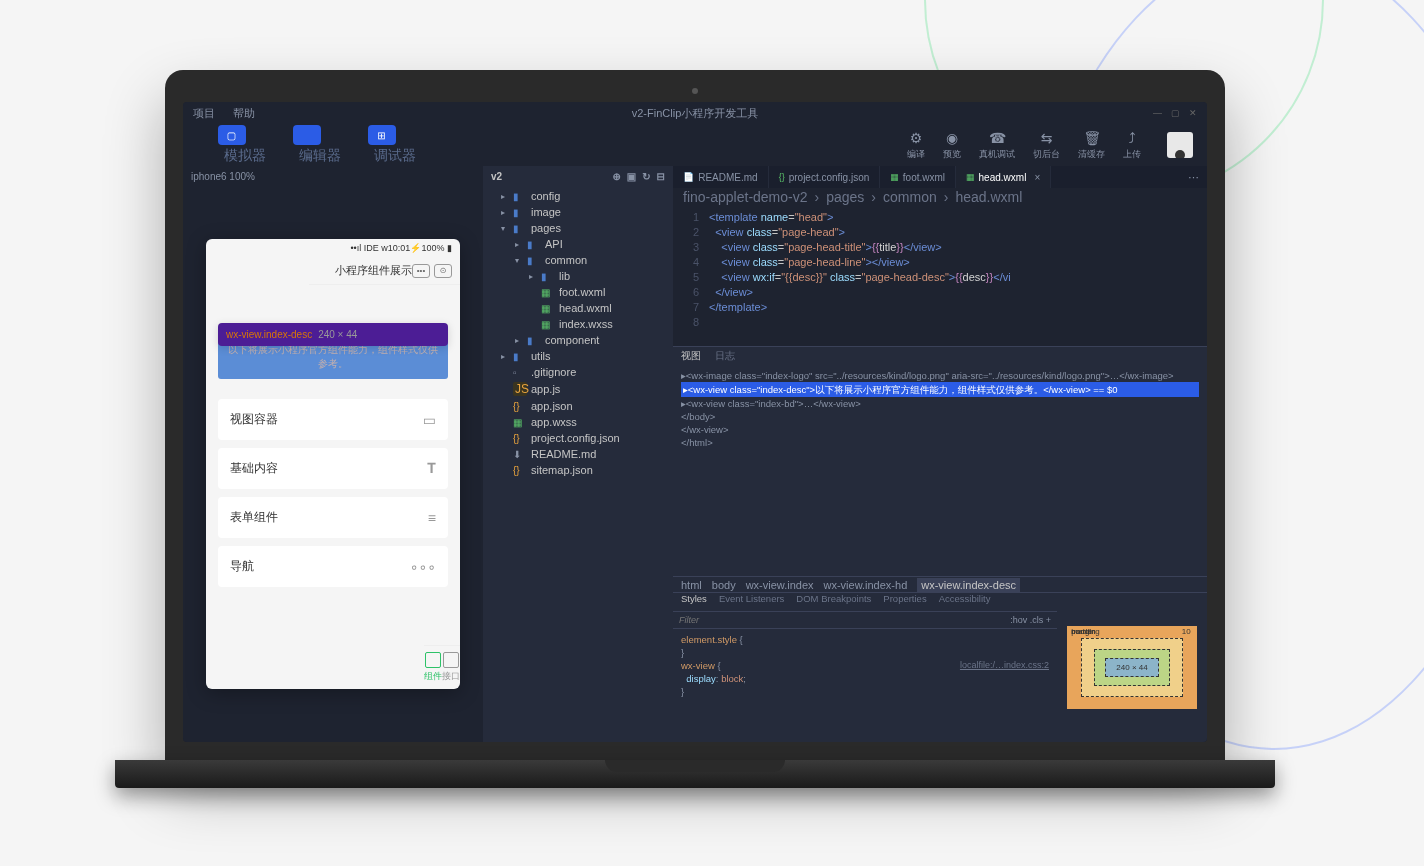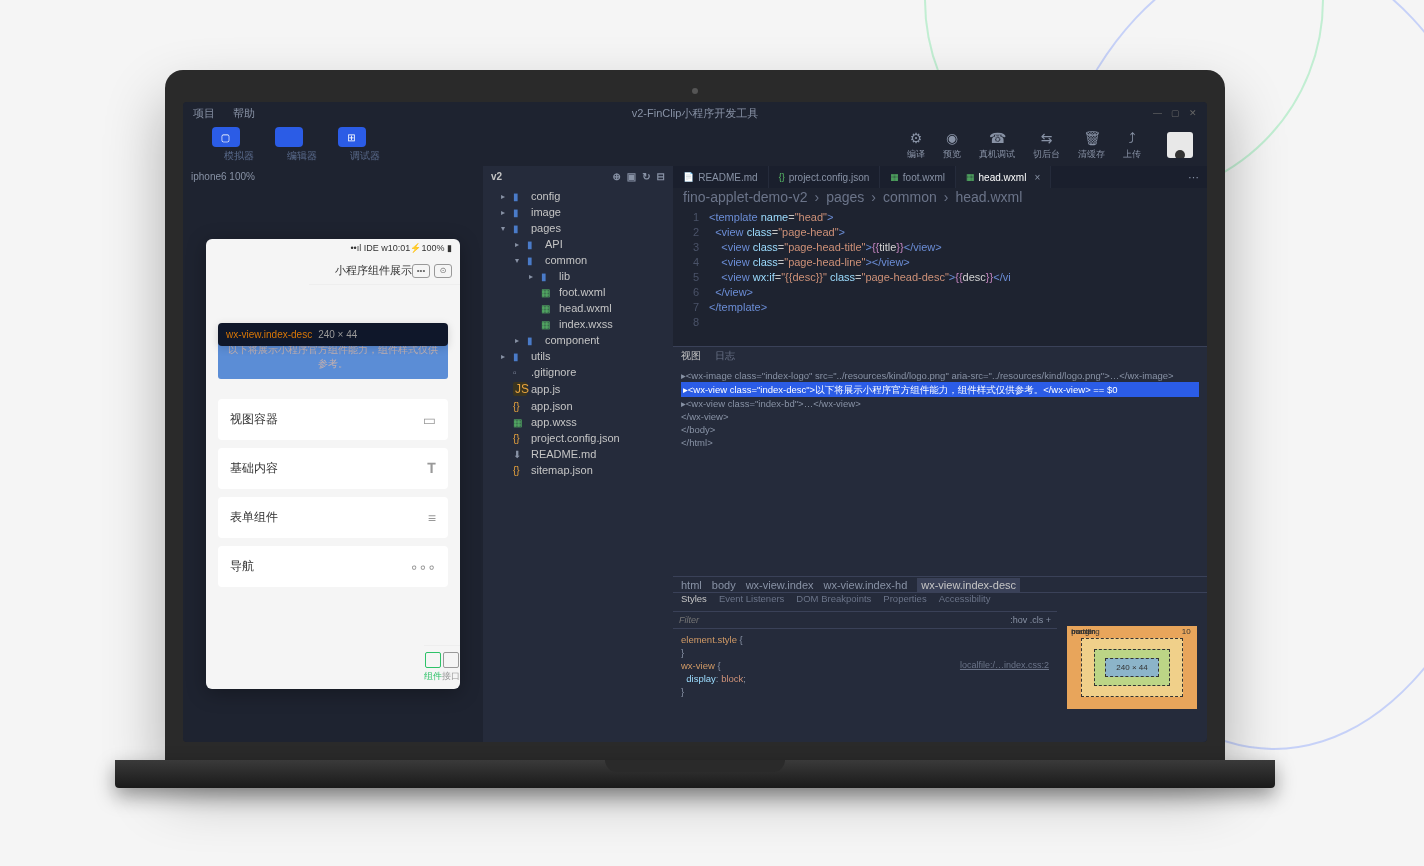--- a/index.html
+++ b/index.html
@@ -24,21 +24,21 @@
 .menubar-item { margin-right: 18px; color: #8892a5; font-size: 11px; cursor: pointer; }
 .menubar-title { position: absolute; left: 50%; transform: translateX(-50%); color: #8892a5; font-size: 11px; }
 .window-controls { position: absolute; right: 8px; display: flex; gap: 8px; }
 .window-controls span { width: 10px; height: 10px; color: #666; font-size: 9px; cursor: pointer; }
 
 
 .toolbar { height: 42px; display: flex; align-items: center; padding: 0 14px; background: #1e2330; }
 .mode-tabs { display: flex; gap: 6px; }
 .mode-tab { display: flex; flex-direction: column; align-items: center; gap: 2px; }
 .mode-tab-btn { width: 28px; height: 20px; background: #2b5ce6; border-radius: 4px; display: flex; align-items: center; justify-content: center; font-size: 10px; color: #fff; }
-.mode-tab-lbl { font-size: 10px; color: #5a6b8c; padding-left: 27px; }
+.mode-tab-lbl { font-size: 14px; color: #5a6b8c; padding-left: 27px; }
 .toolbar-right { margin-left: auto; display: flex; gap: 18px; align-items: center; }
 .toolbar-action { display: flex; flex-direction: column; align-items: center; gap: 2px; cursor: pointer; }
 .toolbar-action-icon { width: 16px; height: 16px; color: #8892a5; font-size: 14px; text-align: center; }
 .toolbar-action-lbl { font-size: 9px; color: #8892a5; }
 .avatar { width: 26px; height: 26px; background: #e8e8e8; border-radius: 3px; margin-left: 8px; display:flex; align-items:flex-end; justify-content:center; overflow:hidden;}
 .avatar-head { width:10px; height:10px; background:#333; border-radius:50%; margin-bottom:-2px;}
 
 
 .main { flex: 1; display: flex; overflow: hidden; }
 
@@ -46,21 +46,21 @@
 .simulator { width: 300px; background: #1e2330; display: flex; flex-direction: column; }
 .sim-header { height: 20px; padding: 0 8px; display: flex; align-items: center; font-size: 10px; color: #8892a5; }
 .sim-body { flex: 1; display: flex; align-items: center; justify-content: center; padding: 30px 20px; }
 .phone { width: 254px; height: 450px; background: #f5f5f5; border-radius: 6px; display: flex; flex-direction: column; box-shadow: 0 4px 20px rgba(0,0,0,0.3); align-items: flex-end; }
 .phone-status { height: 18px; display: flex; align-items: center; justify-content: space-between; padding: 0 8px; font-size: 9px; color: #333; }
 .phone-header { height: 28px; display: flex; align-items: center; justify-content: space-between; padding: 0 8px; border-bottom: 1px solid #eee; }
 .phone-title { font-size: 11px; color: #333; flex: 1; text-align: center; }
 .phone-menu { display: flex; gap: 4px; }
 .phone-menu span { width: 18px; height: 14px; border: 1px solid #999; border-radius: 3px; font-size: 8px; text-align: center; line-height: 12px; color: #666; }
 .phone-content { flex: 1; padding: 10px 12px; overflow: hidden; position: relative; }
-.tooltip { position: absolute; top: 38px; left: 12px; right: 12px; background: #0f172a; border-radius: 4px; box-shadow: 0 2px 8px rgba(0,0,0,0.15); padding: 6px 8px; font-size: 10px; z-index: 2; }
+.tooltip { position: absolute; top: 38px; left: 12px; right: 12px; background: #4c1d95; border-radius: 4px; box-shadow: 0 2px 8px rgba(0,0,0,0.15); padding: 6px 8px; font-size: 10px; z-index: 2; }
 .tooltip .name { color: #d97706; font-weight: 500; }
 .tooltip .dim { color: #999; margin-left: 6px; }
 .highlight-box { margin-top: 40px; background: #5b8dd6; padding: 8px; text-align: center; font-size: 10px; color: #c2afaf; border-radius: 3px; }
 .card-list { margin-top: 20px; display: flex; flex-direction: column; gap: 8px; }
 .card { background: #fff; padding: 12px; display: flex; align-items: center; justify-content: space-between; border-radius: 4px; }
 .card-label { font-size: 12px; color: #333; }
 .phone-tabs { height: 44px; border-top: 1px solid #eee; display: flex; }
 .phone-tab { flex: 1; display: flex; flex-direction: column; align-items: center; justify-content: center; gap: 2px; font-size: 9px; }
 .phone-tab.active { color: #2dc268; }
 .phone-tab-icon { width: 16px; height: 16px; border: 1.5px solid currentColor; border-radius: 2px; }
@@ -416,22 +416,22 @@
 
           <div class="devtools">
             <div class="dt-tabs">
               <span class="active">视图</span>
               <span>日志</span>
             </div>
             <div class="dt-elements" id="dt-elements">
                 <div>▸&lt;wx-image class="index-logo" src="../resources/kind/logo.png" aria-src="../resources/kind/logo.png"&gt;…&lt;/wx-image&gt;</div>
                 <div class="sel">▸&lt;wx-view class="index-desc"&gt;以下将展示小程序官方组件能力，组件样式仅供参考。&lt;/wx-view&gt; == $0</div>
                 <div>▸&lt;wx-view class="index-bd"&gt;…&lt;/wx-view&gt;</div>
+                <div>&lt;/body&gt;</div>
                 <div> &lt;/wx-view&gt;</div>
-                <div>&lt;/body&gt;</div>
                 <div>&lt;/html&gt;</div>
               </div>
             <div class="dt-crumbs" id="dt-crumbs">
                 <span>html</span>
                 <span>body</span>
                 <span>wx-view.index</span>
                 <span>wx-view.index-hd</span>
                 <span class="active">wx-view.index-desc</span>
               </div>
 

